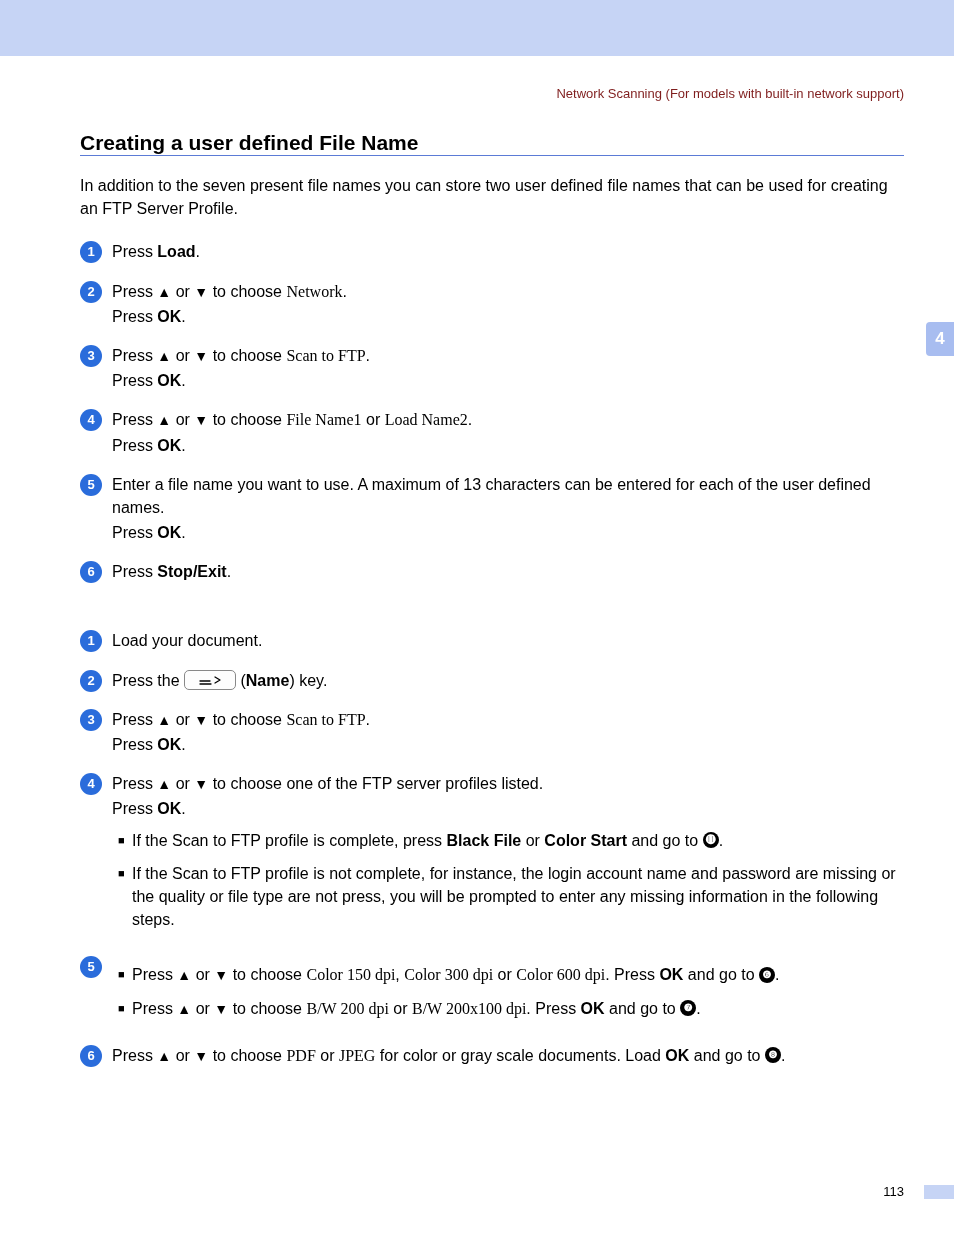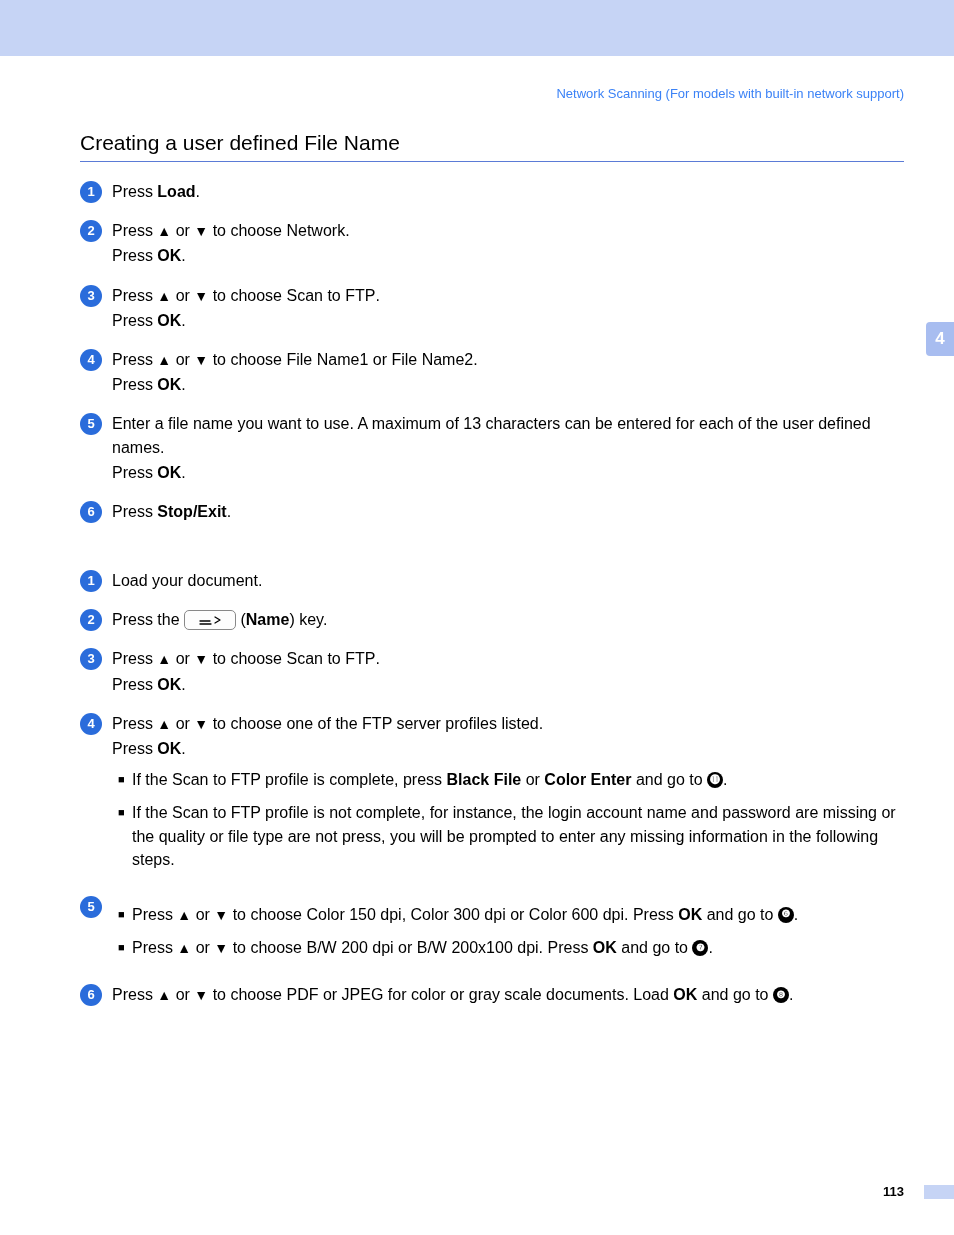--- a/index.html
+++ b/index.html
@@ -13,31 +13,31 @@
     position: relative;
   }
   .top-bar {
     background: #c6d4f5;
     height: 56px;
     width: 100%;
   }
   .breadcrumb {
     text-align: right;
     font-size: 13px;
-    color: #3b82f6;
+    color: #7f1d1d;
     padding: 30px 50px 0 0;
   }
   .content {
     padding: 30px 50px 0 80px;
   }
   .section-title {
     font-size: 21px;
-    font-weight: normal;
+    font-weight: bold;
     border-bottom: 1px solid #5b7bd6;
-    padding-bottom: 6px;
+    padding-bottom: 0;
     margin-bottom: 18px;
   }
   .intro {
     margin-bottom: 20px;
     line-height: 1.45;
   }
   .step {
     display: flex;
     align-items: flex-start;
     margin-bottom: 14px;
@@ -54,21 +54,21 @@
     text-align: center;
     line-height: 22px;
     margin-right: 10px;
     margin-top: 1px;
   }
   .step-body {
     flex: 1;
     line-height: 1.45;
   }
   .step-body p { margin-bottom: 2px; }
-  .mono { font-family: Liberation Sans, sans-serif; margin-top: 32px; }
+  .mono { font-family: Liberation Serif, serif; margin-top: 32px; }
   .b { font-weight: bold; }
   .arrow-up, .arrow-down { font-size: 14px; }
   .sub-list {
     margin-top: 8px;
     margin-left: 6px;
   }
   .sub-item {
     display: flex;
     align-items: flex-start;
     margin-bottom: 10px;
@@ -120,21 +120,21 @@
     font-weight: bold;
     text-align: center;
     line-height: 34px;
     border-radius: 4px 0 0 4px;
   }
   .page-num {
     position: absolute;
     right: 50px;
     bottom: 36px;
     font-size: 13px;
-    font-weight: bold;
+    font-weight: normal;
   }
   .page-accent {
     position: absolute;
     right: 0;
     bottom: 36px;
     width: 30px;
     height: 14px;
     background: #c6d4f5;
   }
   .section-gap { height: 30px; }
@@ -144,20 +144,21 @@
 
 <div class="top-bar"></div>
 
 <div class="breadcrumb">Network Scanning  (For models with built-in network support)</div>
 
 <div class="side-tab">4</div>
 
 <div class="content">
 
   <h2 class="section-title">Creating a user defined File Name</h2>
+  <p class="intro">In addition to the seven present file names you can store two user defined file names that can be used for creating an FTP Server Profile.</p>
 
   <div class="step">
     <div class="step-bullet">1</div>
     <div class="step-body">
       <p><span>Press </span><span class="b">Load</span><span>.</span></p>
     </div>
   </div>
 
   <div class="step">
     <div class="step-bullet">2</div>
@@ -171,21 +172,21 @@
     <div class="step-bullet">3</div>
     <div class="step-body">
       <p><span>Press </span><span class="arrow-up">▲</span><span> or </span><span class="arrow-down">▼</span><span> to choose </span><span class="mono">Scan to FTP</span><span>.</span></p>
       <p><span>Press </span><span class="b">OK</span><span>.</span></p>
     </div>
   </div>
 
   <div class="step">
     <div class="step-bullet">4</div>
     <div class="step-body">
-      <p><span>Press </span><span class="arrow-up">▲</span><span> or </span><span class="arrow-down">▼</span><span> to choose </span><span class="mono">File Name1</span><span> or </span><span class="mono">File Name2</span><span>.</span></p>
+      <p><span>Press </span><span class="arrow-up">▲</span><span> or </span><span class="arrow-down">▼</span><span> to choose </span><span class="mono">File Name1</span><span> or </span><span class="mono">Load Name2</span><span>.</span></p>
       <p><span>Press </span><span class="b">OK</span><span>.</span></p>
     </div>
   </div>
 
   <div class="step">
     <div class="step-bullet">5</div>
     <div class="step-body">
       <p>Enter a file name you want to use. A maximum of 13 characters can be entered for each of the user defined names.</p>
       <p><span>Press </span><span class="b">OK</span><span>.</span></p>
     </div>
@@ -228,21 +229,21 @@
   </div>
 
   <div class="step">
     <div class="step-bullet">4</div>
     <div class="step-body">
       <p><span>Press </span><span class="arrow-up">▲</span><span> or </span><span class="arrow-down">▼</span><span> to choose one of the FTP server profiles listed.</span></p>
       <p><span>Press </span><span class="b">OK</span><span>.</span></p>
       <div class="sub-list">
         <div class="sub-item">
             <div class="sub-marker">■</div>
-            <div class="sub-body"><span>If the Scan to FTP profile is complete, press </span><span class="b">Black File</span><span> or </span><span class="b">Color Enter</span><span> and go to </span><span class="ref-circle">⓫</span><span>.</span></div>
+            <div class="sub-body"><span>If the Scan to FTP profile is complete, press </span><span class="b">Black File</span><span> or </span><span class="b">Color Start</span><span> and go to </span><span class="ref-circle">⓫</span><span>.</span></div>
           </div>
         <div class="sub-item">
             <div class="sub-marker">■</div>
             <div class="sub-body">If the Scan to FTP profile is not complete, for instance, the login account name and password are missing or the quality or file type are not press, you will be prompted to enter any missing information in the following steps.</div>
           </div>
       </div>
     </div>
   </div>
 
   <div class="step">

